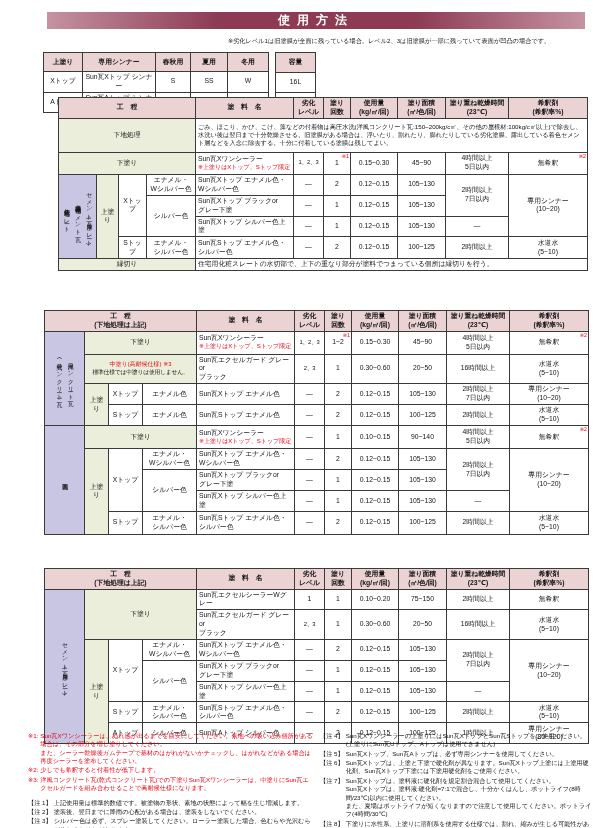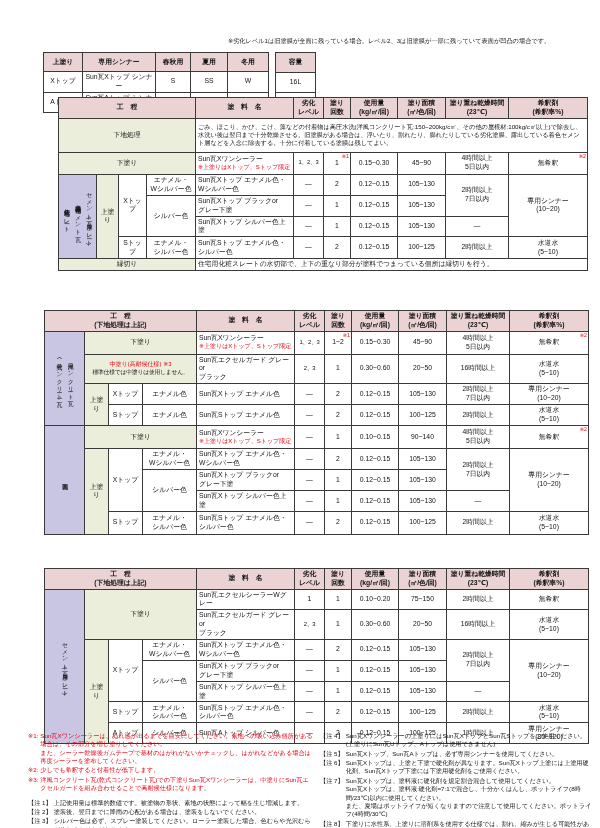--- a/index.html
+++ b/index.html
@@ -35,20 +35,21 @@
   .note{display:flex;gap:2px;margin-bottom:1px;}
   .nl{flex:none;white-space:nowrap;}
   .nt{white-space:pre-line;}
   .gap{height:5px;}
 </style>
 </head>
 <body>
 
 <div class="page">
 
+  <div class="titlebar" data-bind="page.title">使用方法</div>
   <div class="subnote" data-bind="page.subtitle_note">※劣化レベル1は旧塗膜が全面に残っている場合。レベル2、3は旧塗膜が一部に残っていて表面が凹凸の場合です。</div>
 
   <div class="tt">
     <table>
       <colgroup>
           <col style="width:39px">
           <col style="width:73px">
           <col style="width:35px">
           <col style="width:37px">
           <col style="width:41px">

